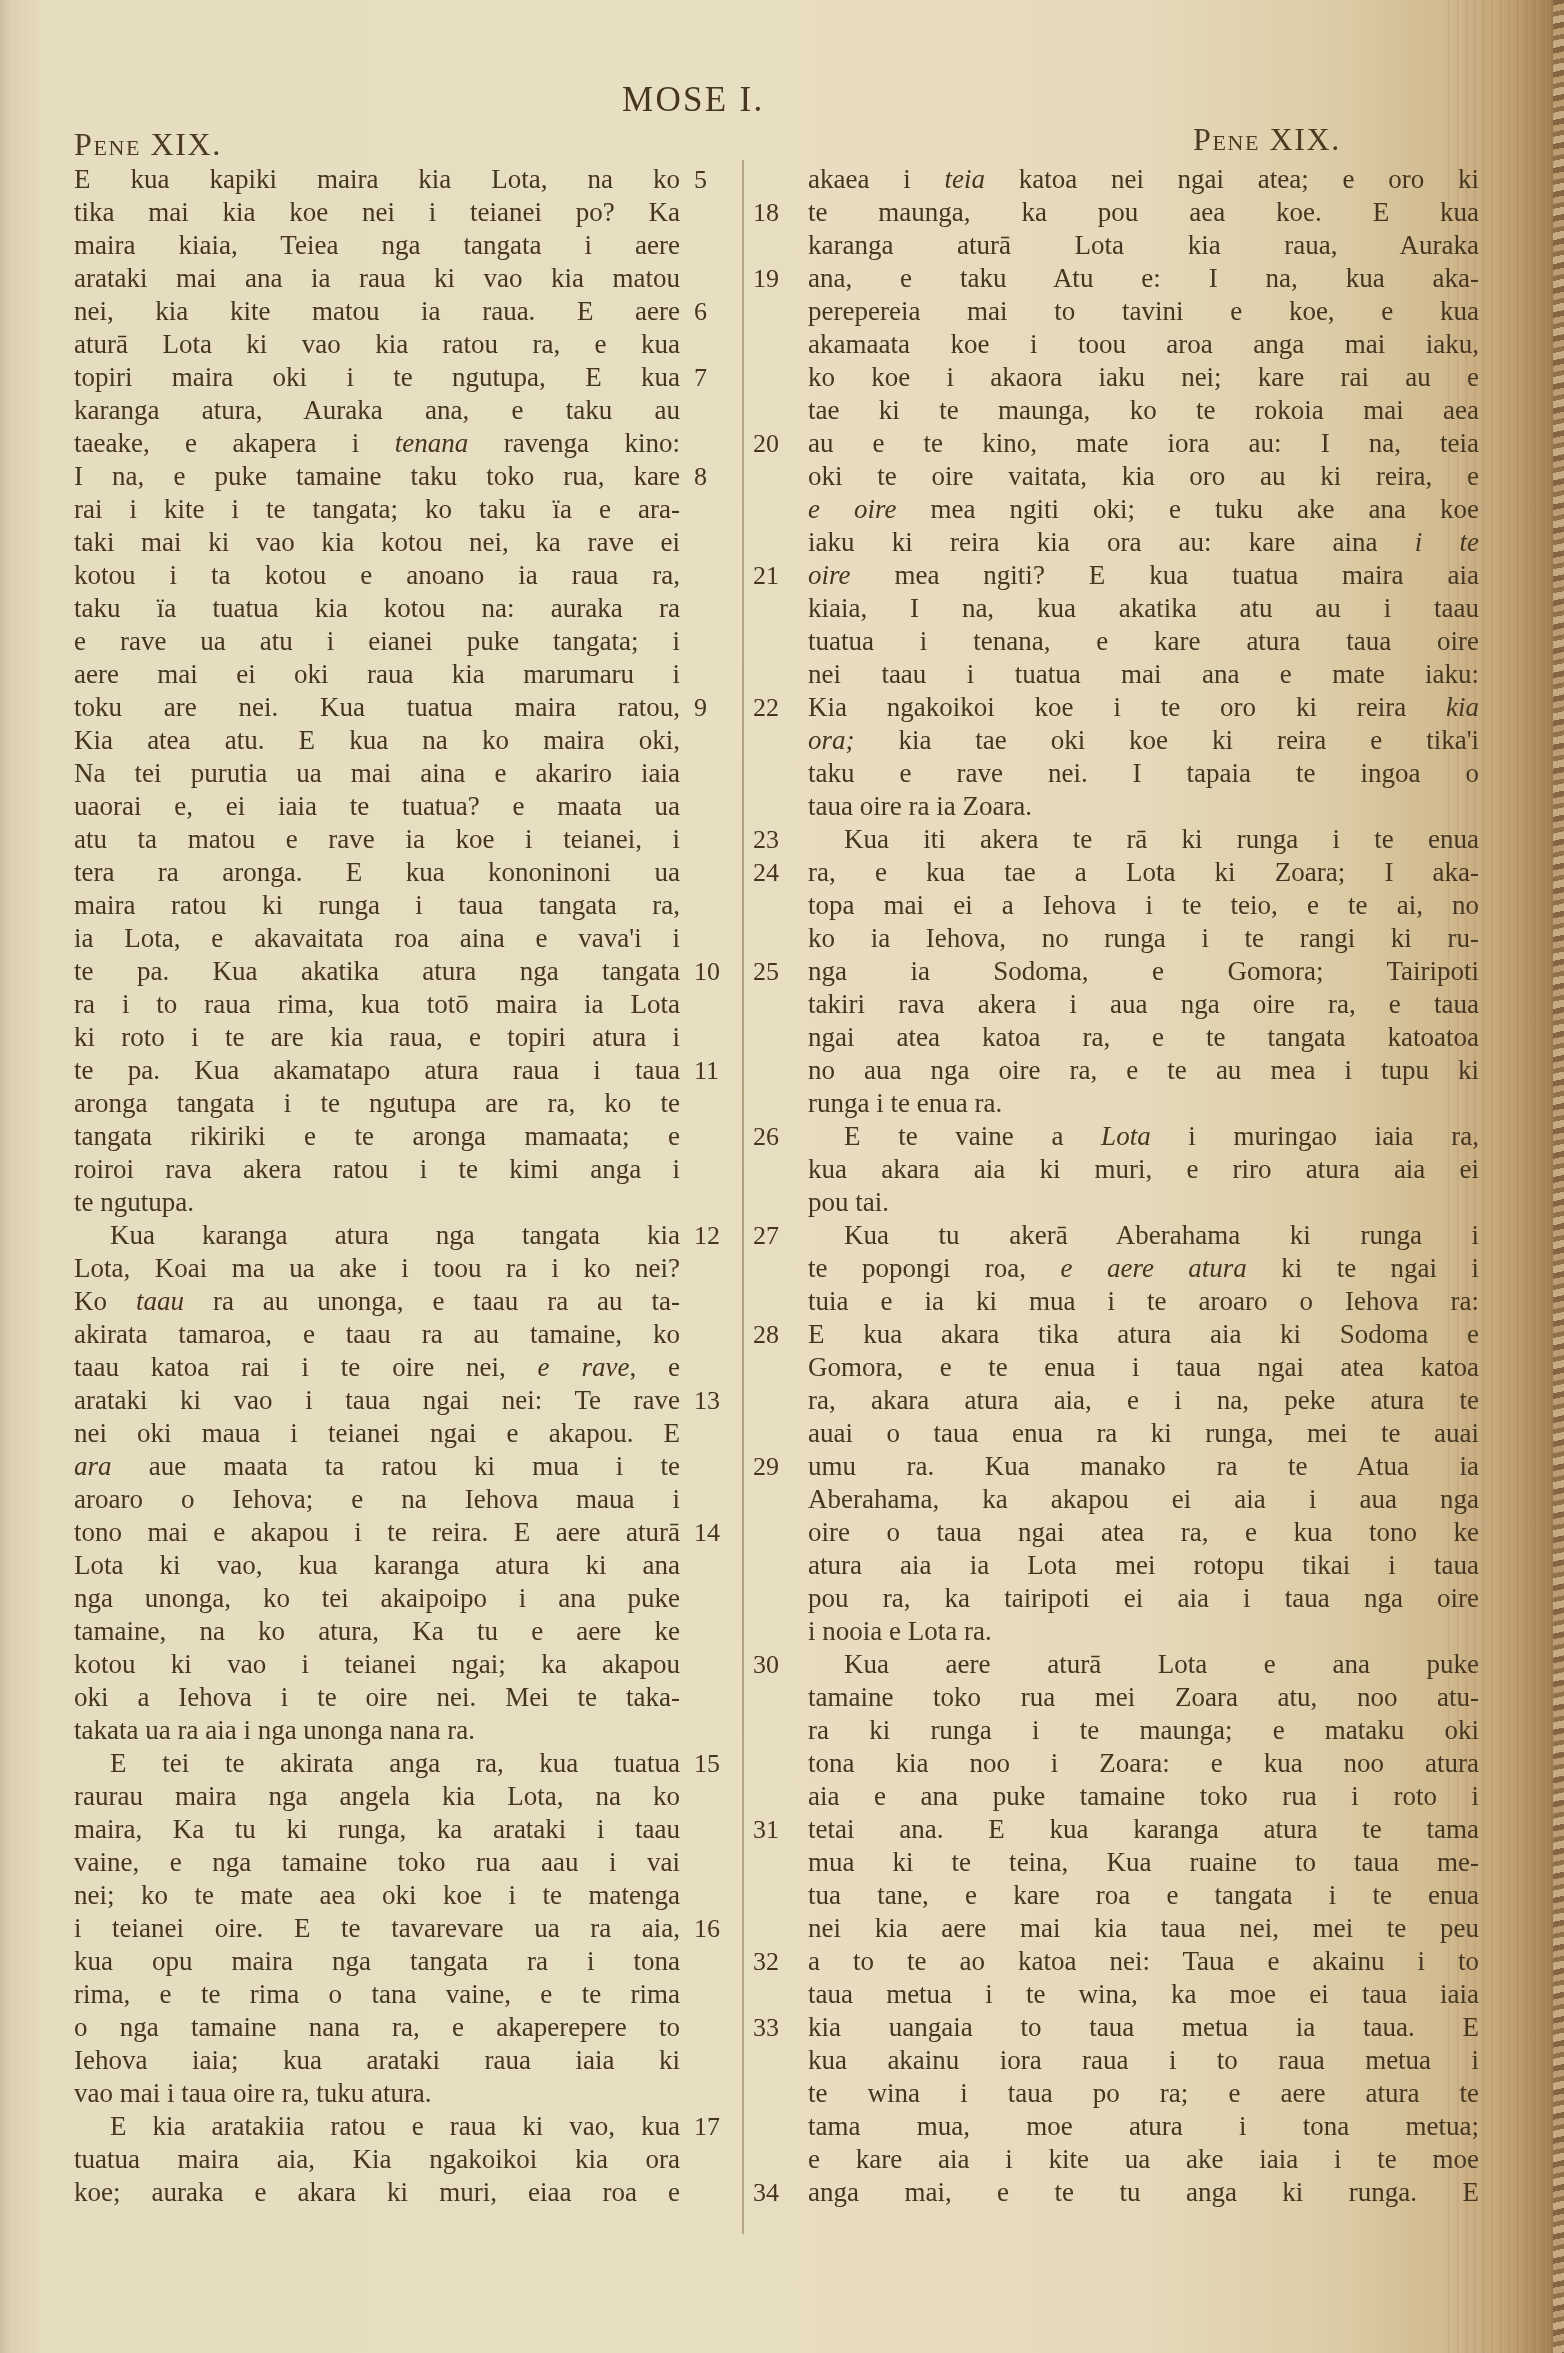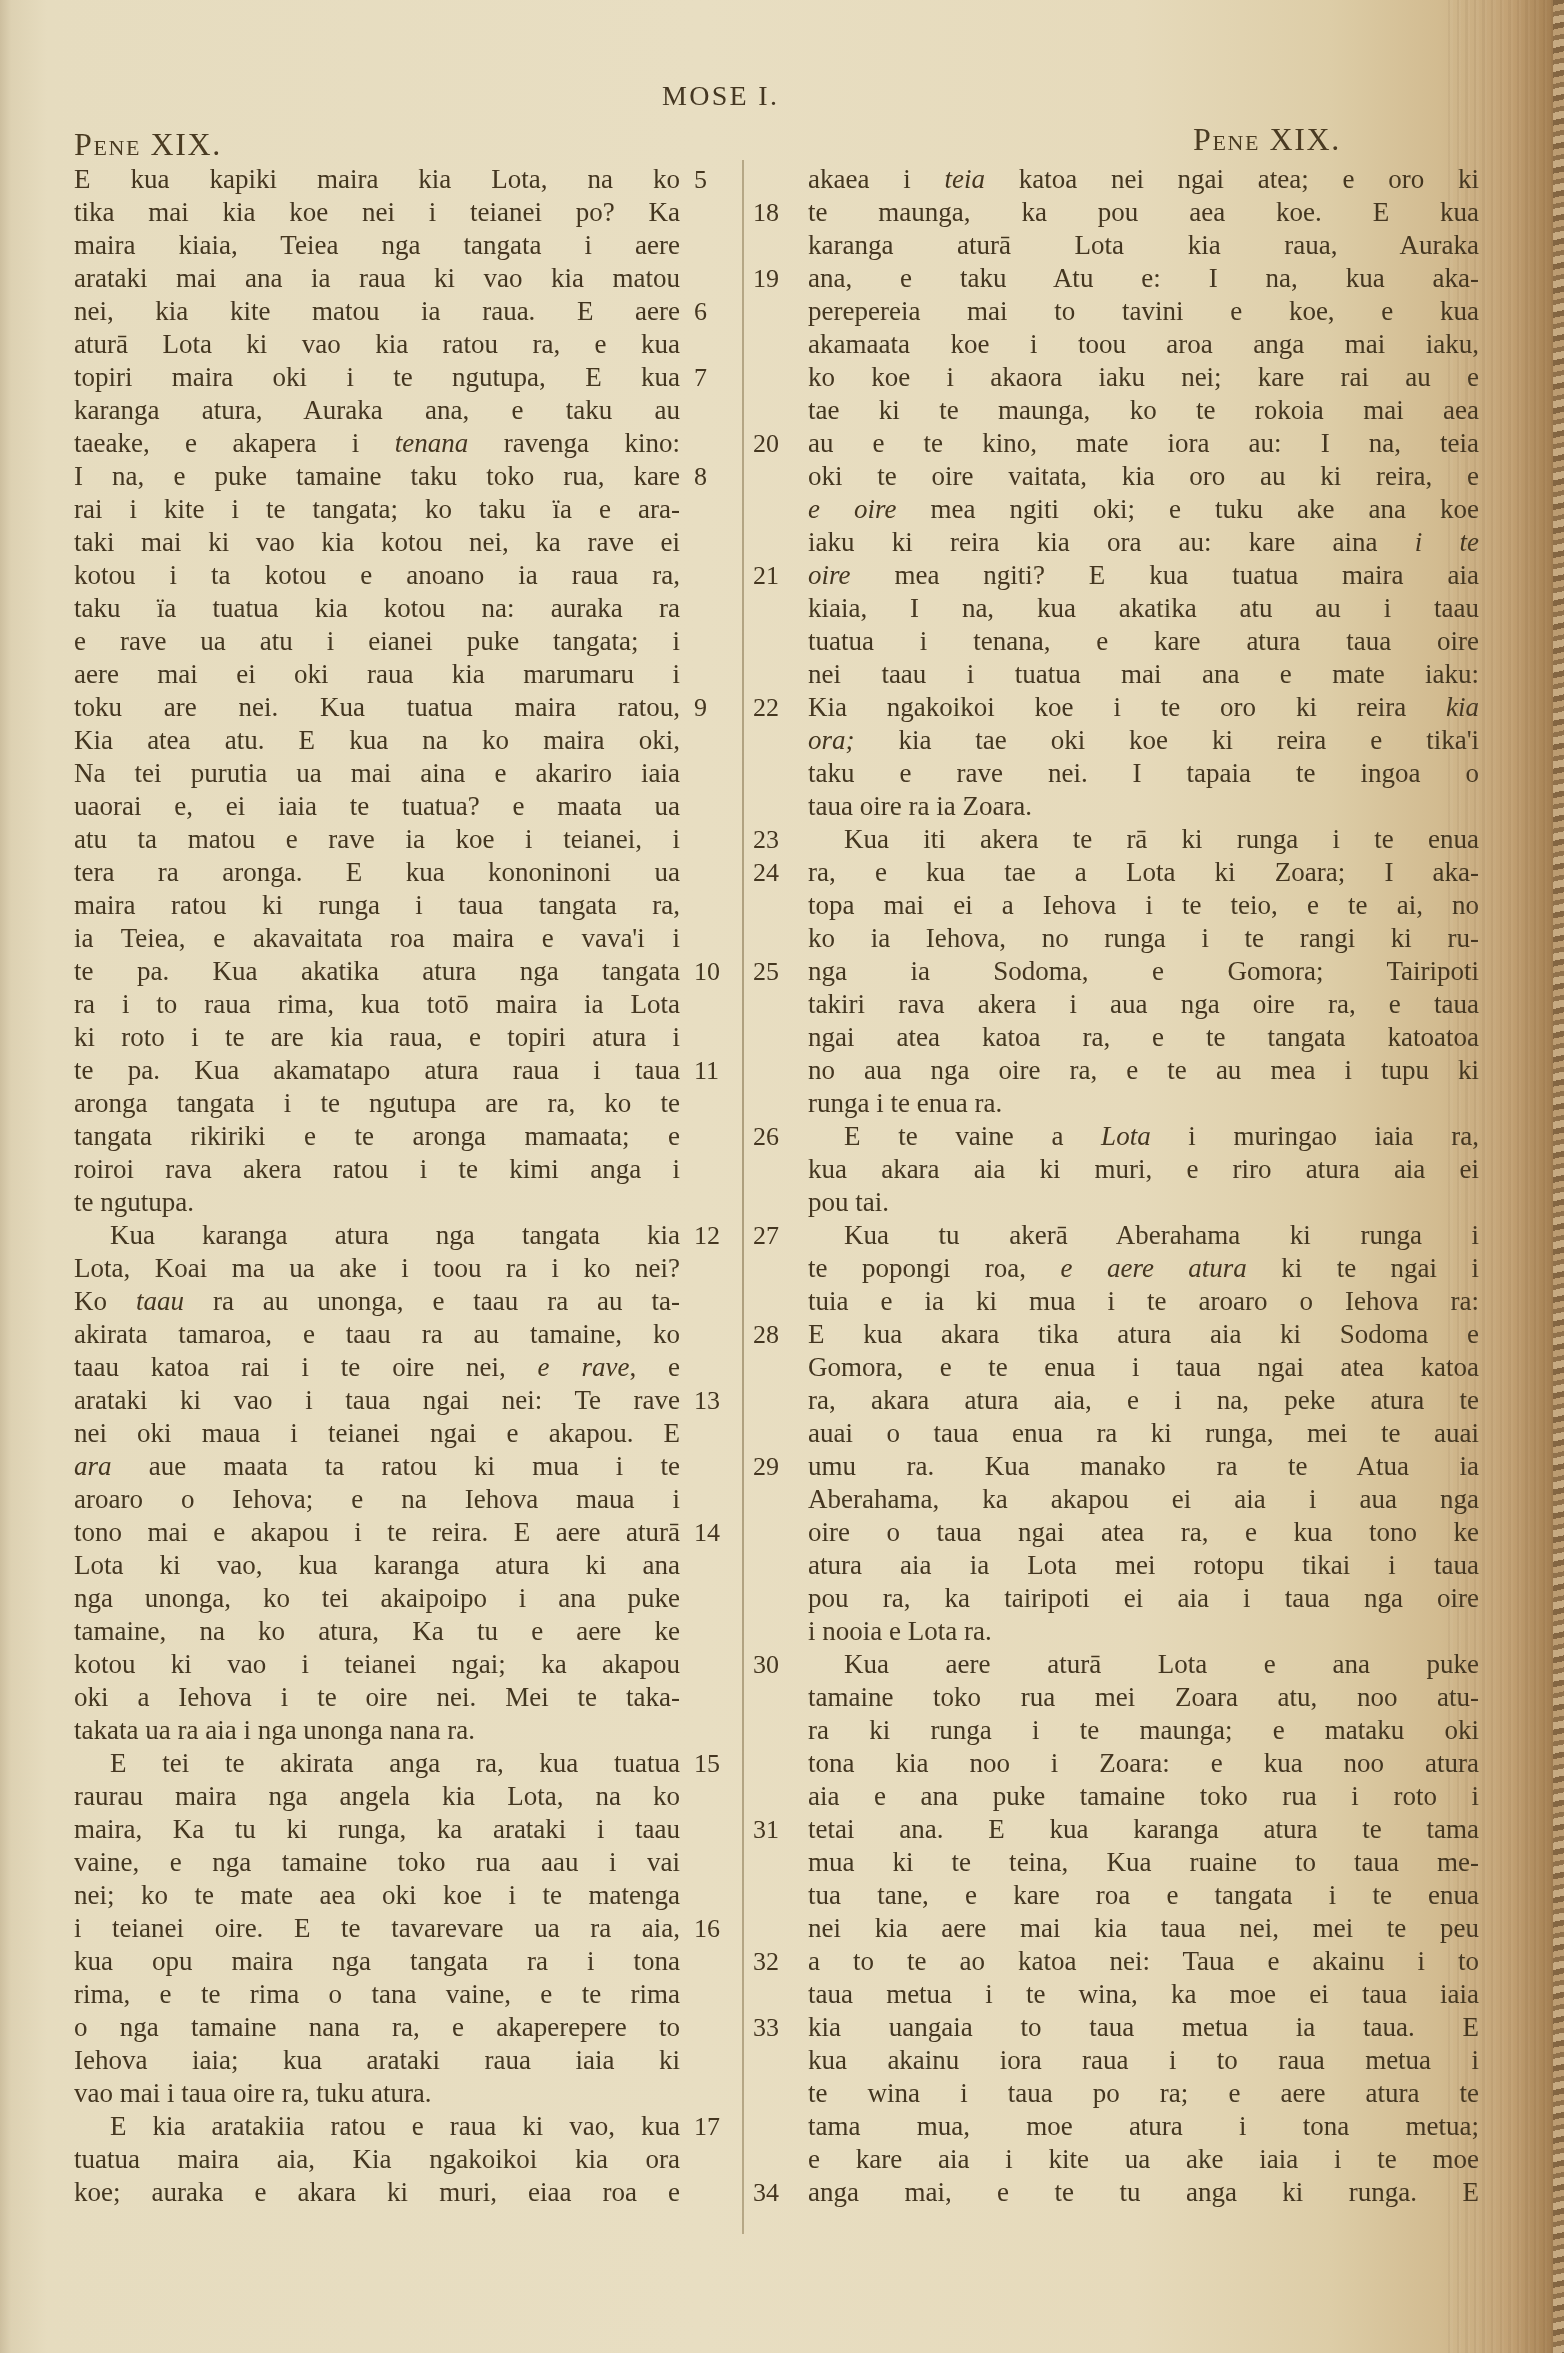--- a/index.html
+++ b/index.html
@@ -27,21 +27,21 @@
     opacity:.85;
   }
   .header{position:absolute;top:78px;left:0;width:1534px;height:55px;}
   .running-head{
     position:absolute;font-variant:small-caps;font-size:32px;
     letter-spacing:1.6px;color:#4a3b22;margin-top:40px;
   }
   .rh-left{left:74px;top:7.8px;}
   .rh-right{left:1193px;top:3.1px;}
   .book-title{
-    position:absolute;left:622px;top:1.6px;font-size:28px;letter-spacing:2.3px;color:#453722;margin-left:40px;
+    position:absolute;left:622px;top:1.6px;font-size:35px;letter-spacing:2.3px;color:#453722;
   }
   .col-divider{
     position:absolute;left:742px;top:160px;width:1.6px;height:2074px;
     background:linear-gradient(#9b8a66,#8e7c58 50%,#9b8a66);opacity:.65;
   }
   .column{position:absolute;top:163px;font-size:27px;line-height:33px;}
   .col-left{left:74px;width:606px;}
   .col-right{left:808px;width:671px;}
   .line{
     position:relative;height:33px;
@@ -88,21 +88,21 @@
       <div class="line">taku ïa tuatua kia kotou na: auraka ra</div>
       <div class="line">e rave ua atu i eianei puke tangata; i</div>
       <div class="line">aere mai ei oki raua kia marumaru i</div>
       <div class="line">toku are nei.  Kua tuatua maira ratou,<span class="vnum vright">9</span></div>
       <div class="line">Kia atea atu.  E kua na ko maira oki,</div>
       <div class="line">Na tei purutia ua mai aina e akariro iaia</div>
       <div class="line">uaorai e, ei iaia te tuatua? e maata ua</div>
       <div class="line">atu ta matou e rave ia koe i teianei, i</div>
       <div class="line">tera ra aronga.  E kua kononinoni ua</div>
       <div class="line">maira ratou ki runga i taua tangata ra,</div>
-      <div class="line">ia Teiea, e akavaitata roa maira e vava'i i</div>
+      <div class="line">ia Lota, e akavaitata roa aina e vava'i i</div>
       <div class="line">te pa.  Kua akatika atura nga tangata<span class="vnum vright">10</span></div>
       <div class="line">ra i to raua rima, kua totō maira ia Lota</div>
       <div class="line">ki roto i te are kia raua, e topiri atura i</div>
       <div class="line">te pa.  Kua akamatapo atura raua i taua<span class="vnum vright">11</span></div>
       <div class="line">aronga tangata i te ngutupa are ra, ko te</div>
       <div class="line">tangata rikiriki e te aronga mamaata; e</div>
       <div class="line">roiroi rava akera ratou i te kimi anga i</div>
       <div class="line end">te ngutupa.</div>
       <div class="line ind">Kua karanga atura nga tangata kia<span class="vnum vright">12</span></div>
       <div class="line">Lota, Koai ma ua ake i toou ra i ko nei?</div>

